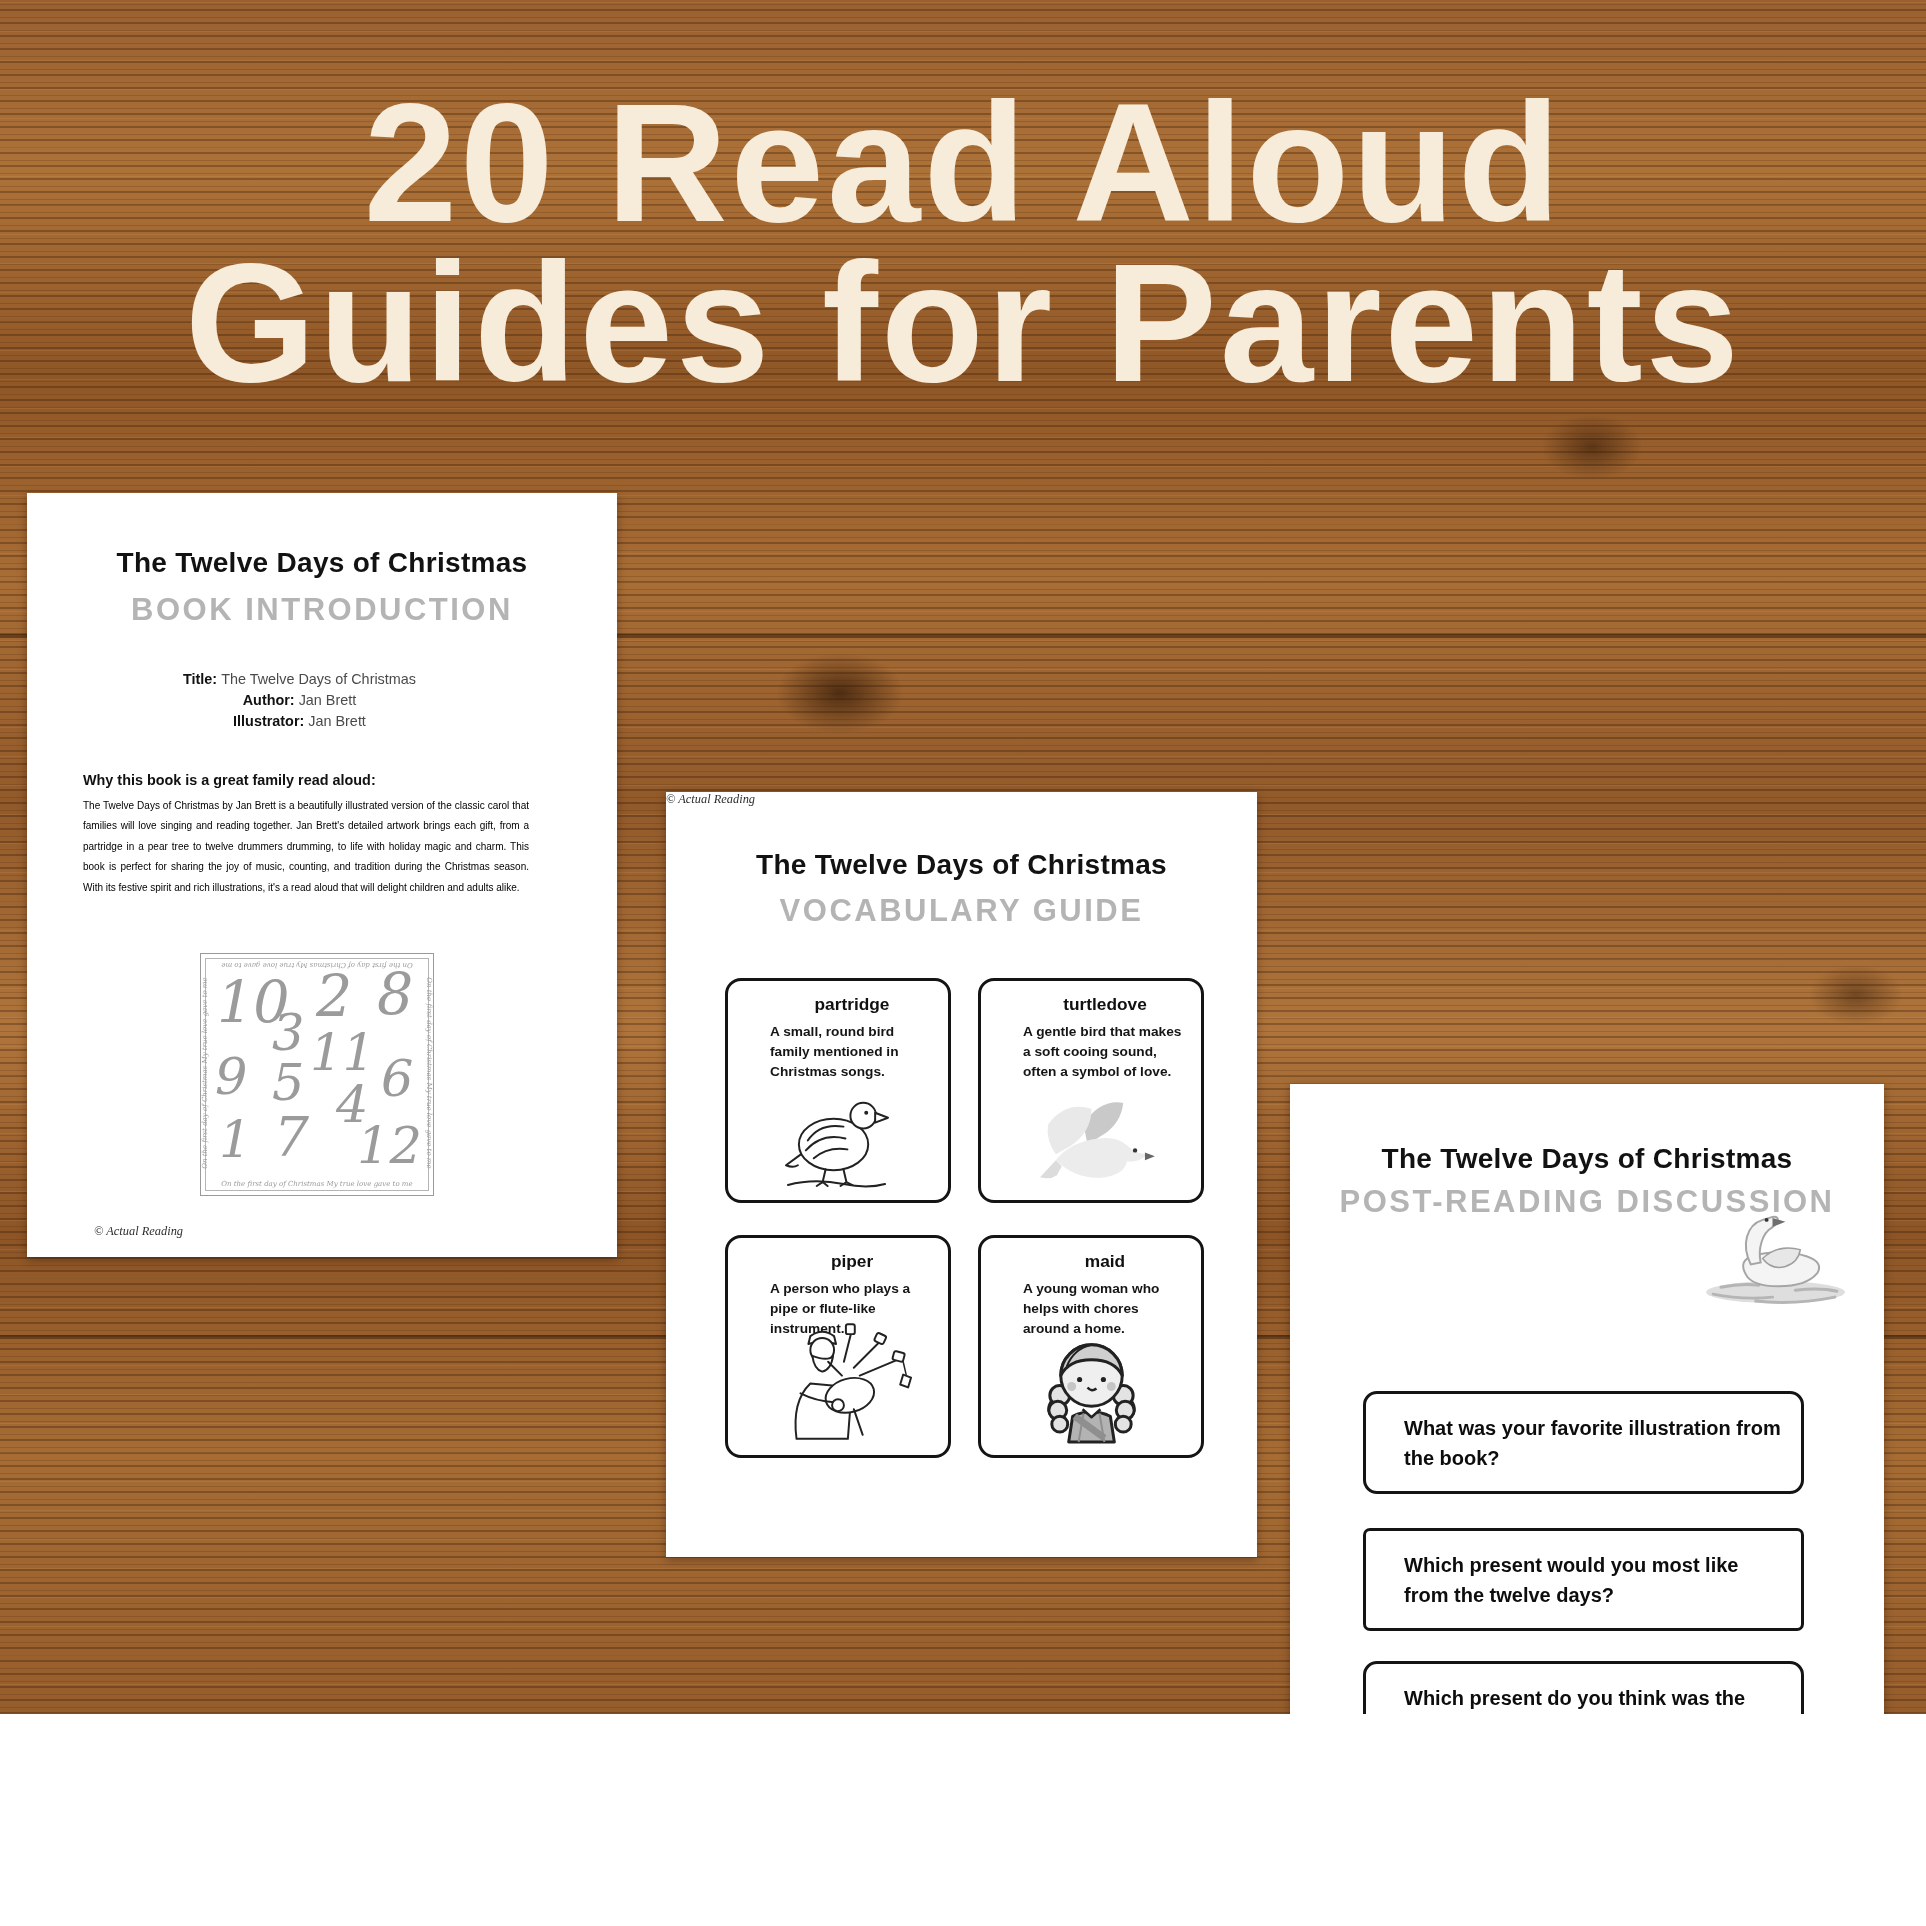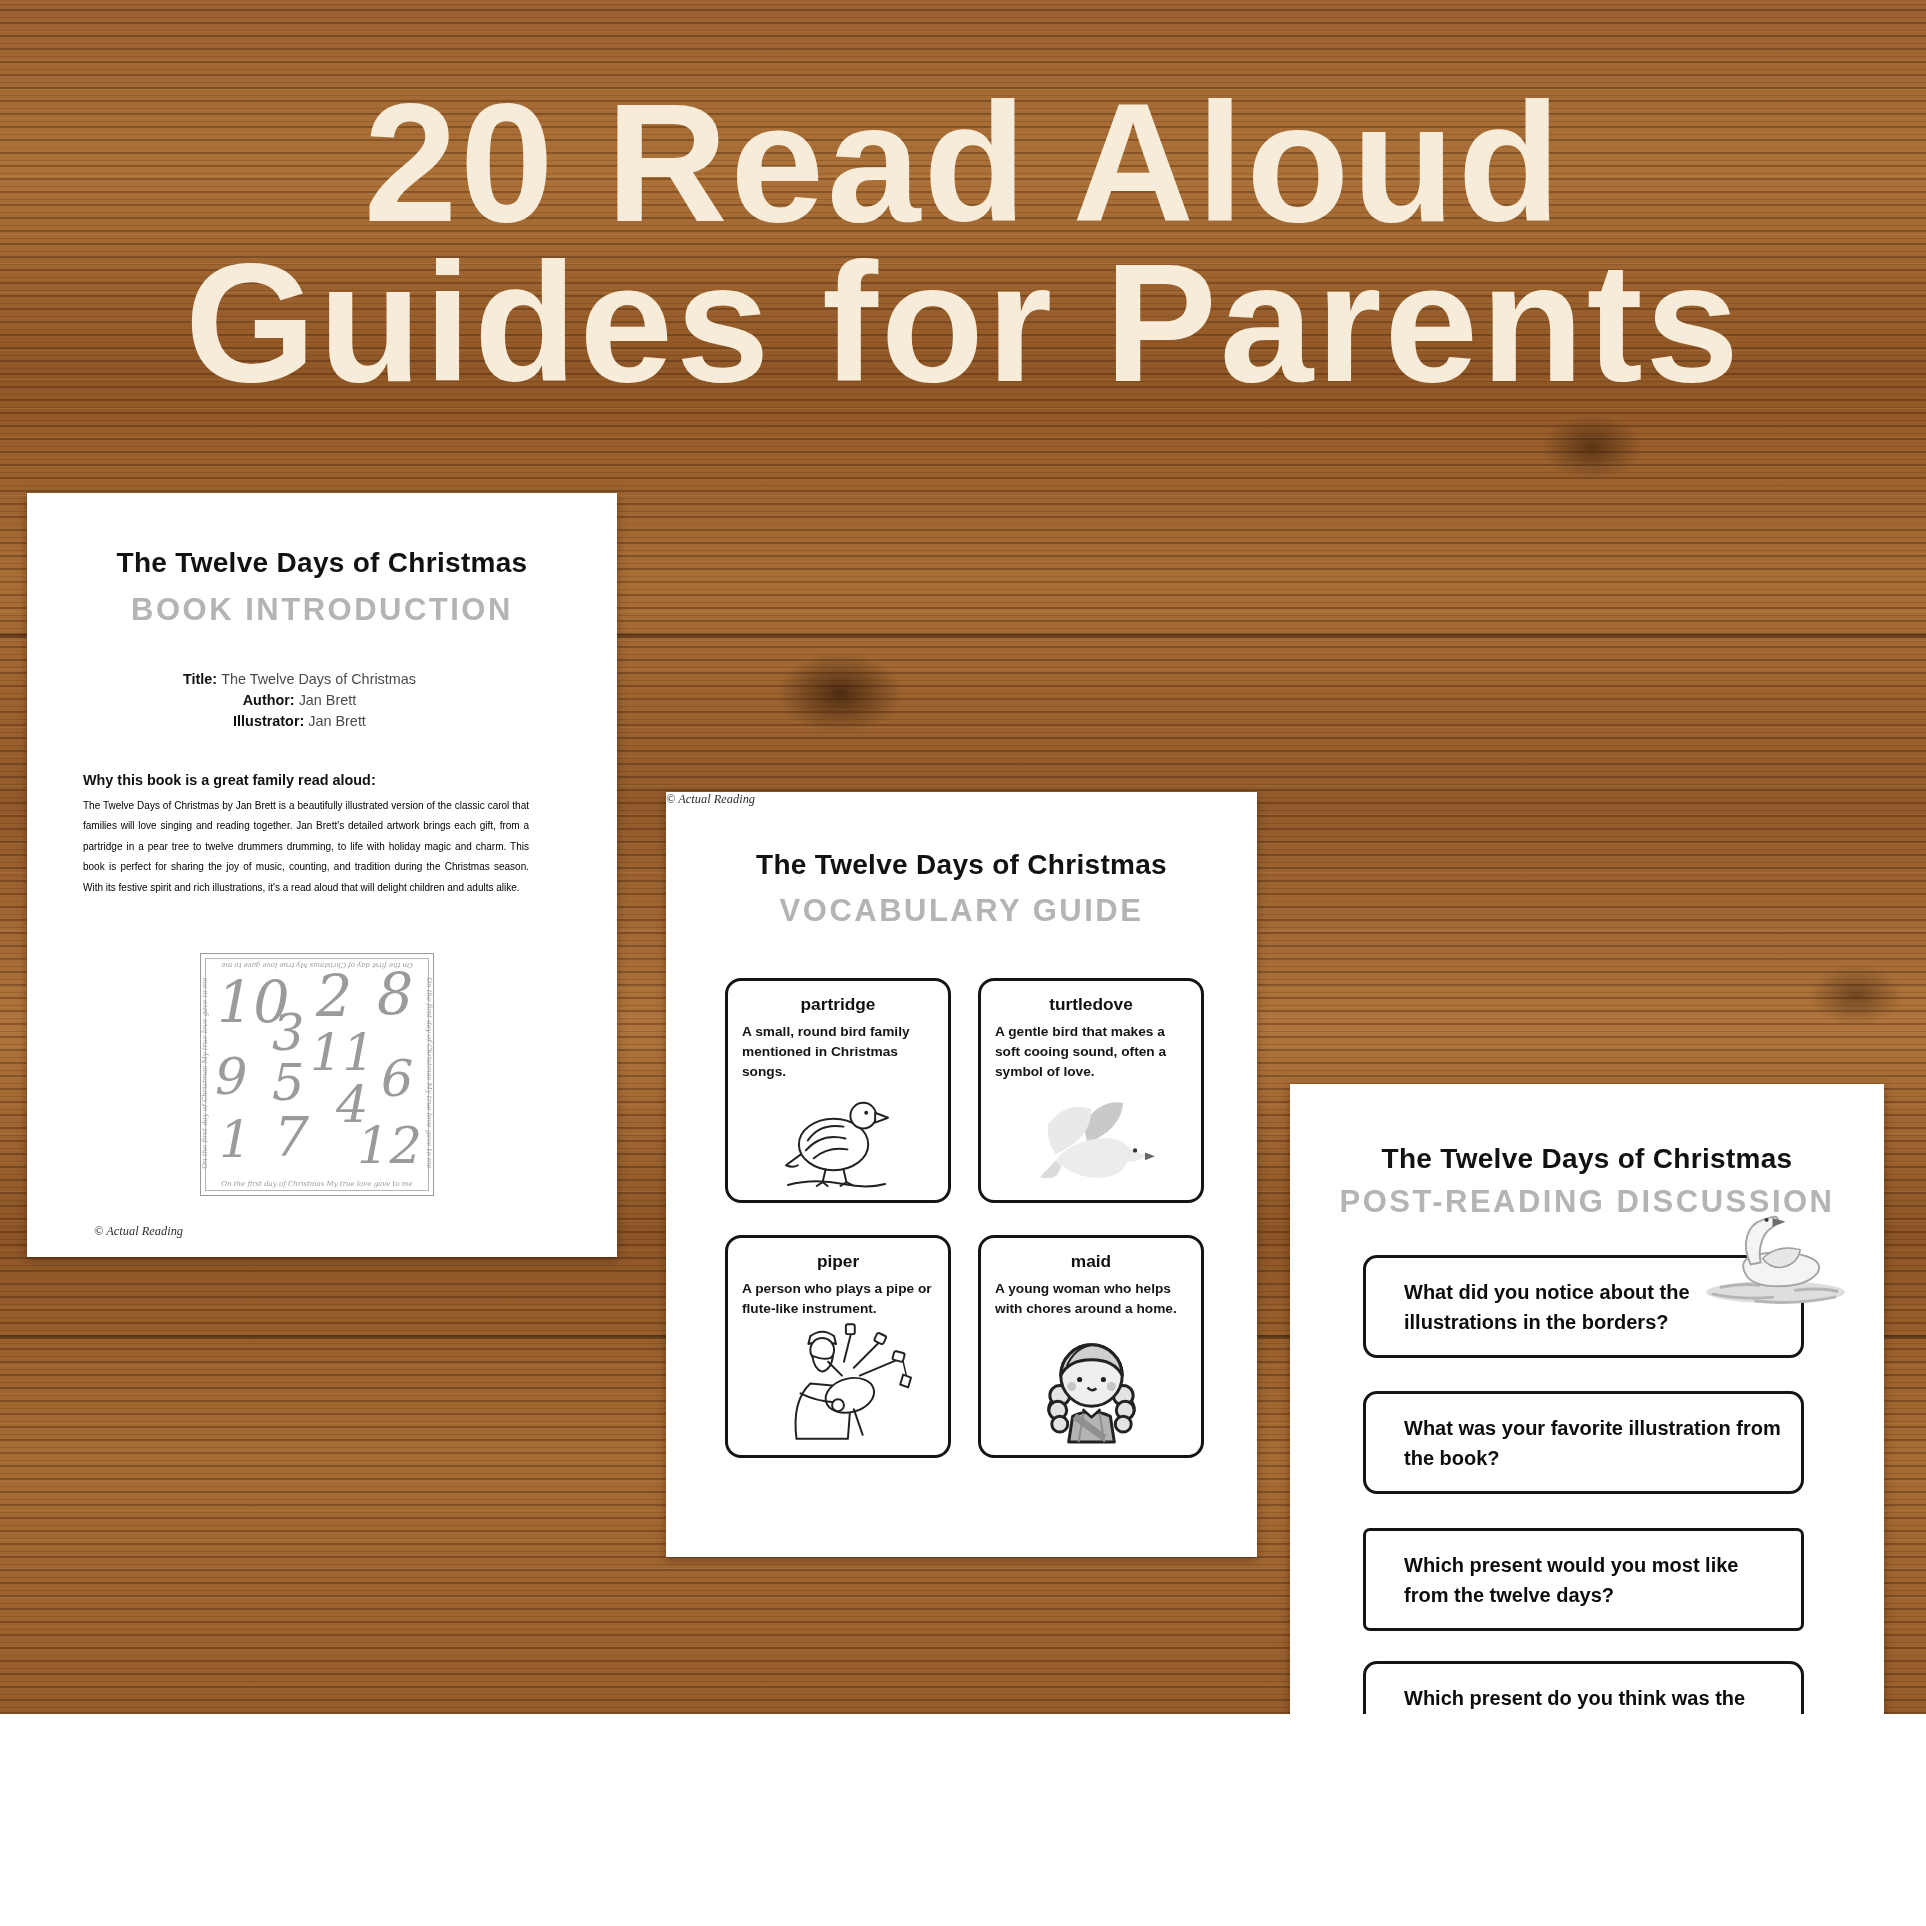--- a/index.html
+++ b/index.html
@@ -73,21 +73,21 @@
   .n10{ left:18px;  top:160px; font-size:51px; }
   .n11{ left:73px;  top:156px; font-size:55px; }
   .n12{ left:156px; top:166px; font-size:51px; }
   .page-intro .footer{ left:67px; top:731px; }
 
   
   .page-vocab{ left:666px; top:792px; width:591px; height:765px; }
   .page-vocab .pg-title{ top:57px; }
   .page-vocab .pg-sub{ top:101px; }
   .card{ position:absolute; width:226px; height:225px; background:#fff;
-         border:3px solid #141414; border-radius:16px; }
+         border:3px solid #141414; border-radius:16px;padding-left:28px; }
   .card-1{ left:59px;  top:186px; }
   .card-2{ left:312px; top:186px; }
   .card-3{ left:59px;  top:443px; height:223px; }
   .card-4{ left:312px; top:443px; height:223px; }
   .term{ margin-top:13px; text-align:center; font-size:17.3px; font-weight:bold; color:#111; }
   .def{ margin:7px 14px 0 14px; font-size:13.7px; line-height:20px; font-weight:bold; color:#151515; }
   .card-art{ position:absolute; left:0; bottom:6px; width:100%; text-align:center; }
 
   
   .page-disc{ left:1290px; top:1084px; width:594px; height:769px; }
@@ -255,23 +255,20 @@
         <ellipse cx="75" cy="84" rx="70" ry="11" fill="#dedede"></ellipse>
         <path d="M12 86 q30 6 60 3 M55 93 q40 4 80 -4 M20 79 q20 -4 38 -2 M95 82 q25 -3 42 1" stroke="#b5b5b5" stroke-width="3" stroke-linecap="round"></path>
         <path d="M45 66 q-8 -14 8 -19 q30 -7 54 1 q17 6 10 17 q-11 13 -39 13 q-27 0 -33 -12 z" fill="#f4f4f4" stroke="#a5a5a5" stroke-width="2"></path>
         <path d="M62 50 q16 -15 38 -9 q-2 13 -15 17 q-14 4 -23 -8 z" fill="#e7e7e7" stroke="#9e9e9e" stroke-width="1.5"></path>
         <path d="M50 56 C 40 36 46 16 62 11 l10 -3 q7 -1 5 6 l-6 5 C 62 24 57 40 60 54 z" fill="#f4f4f4" stroke="#a5a5a5" stroke-width="2"></path>
         <path d="M72 9 l13 4 -13 5 z" fill="#6e6e6e"></path>
         <circle cx="66" cy="11" r="2" fill="#333"></circle>
       </svg>
     </div>
 
-    <div class="qbox q-1">
-      <span>What did you notice about the illustrations in the borders?</span>
-    </div>
     <div class="qbox q-2">
       <span>What was your favorite illustration from the book?</span>
     </div>
     <div class="qbox q-3">
       <span>Which present would you most like from the twelve days?</span>
     </div>
     <div class="qbox q-4">
       <span>Which present do you think was the strangest from the twelve days?</span>
     </div>
 

